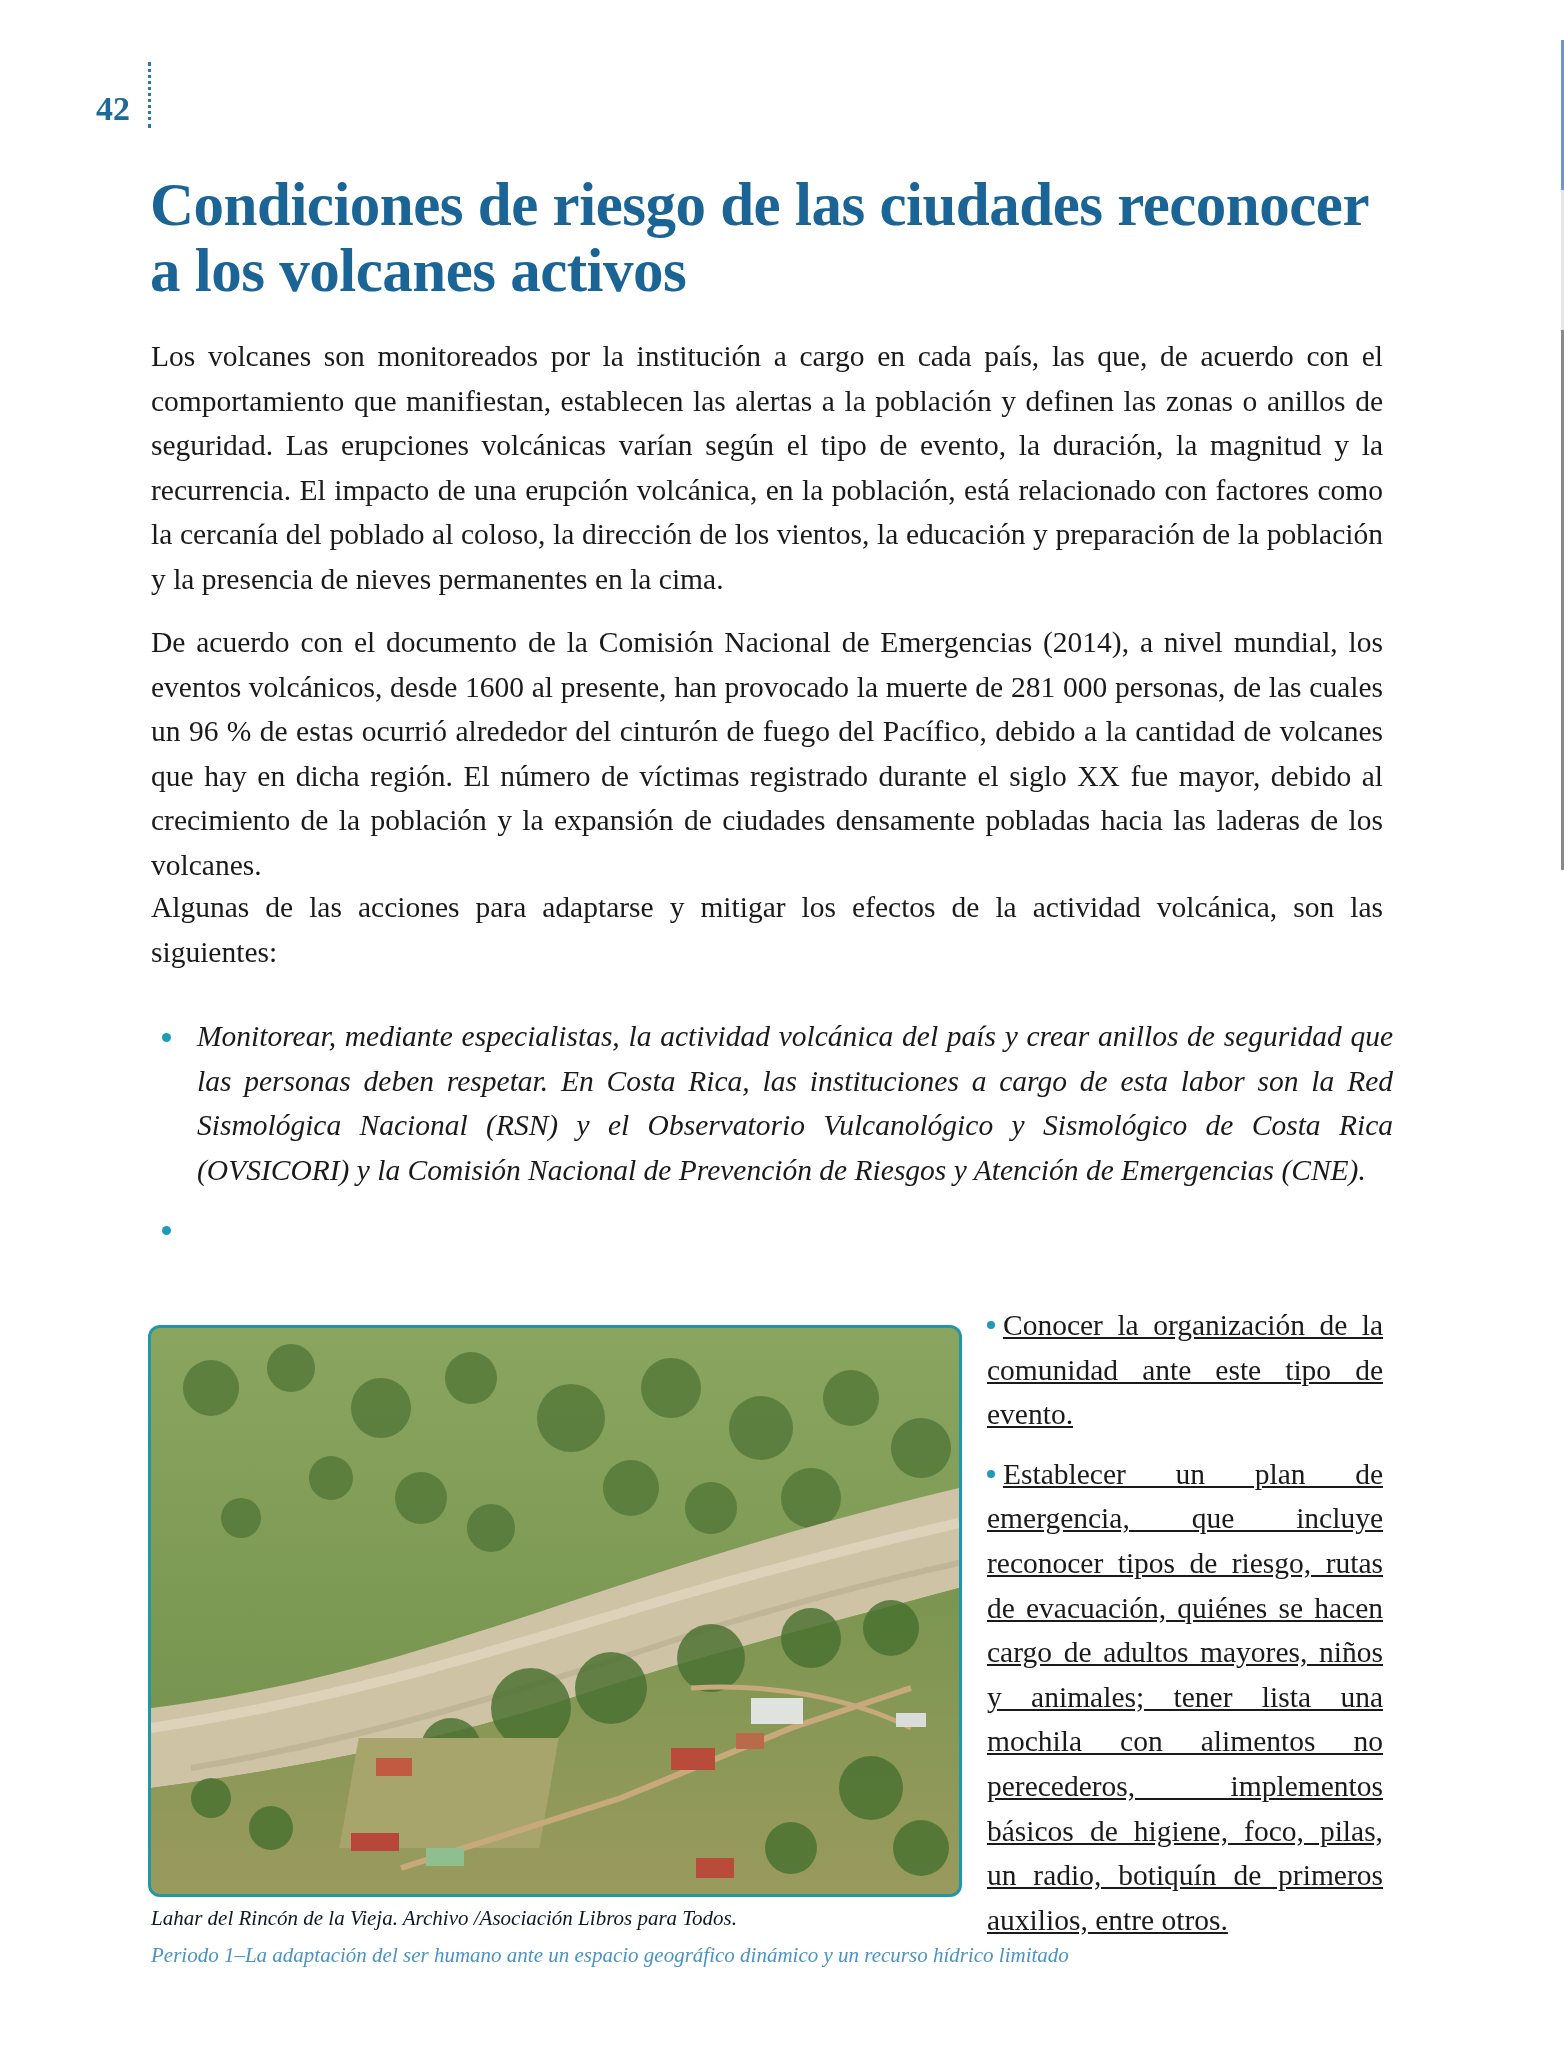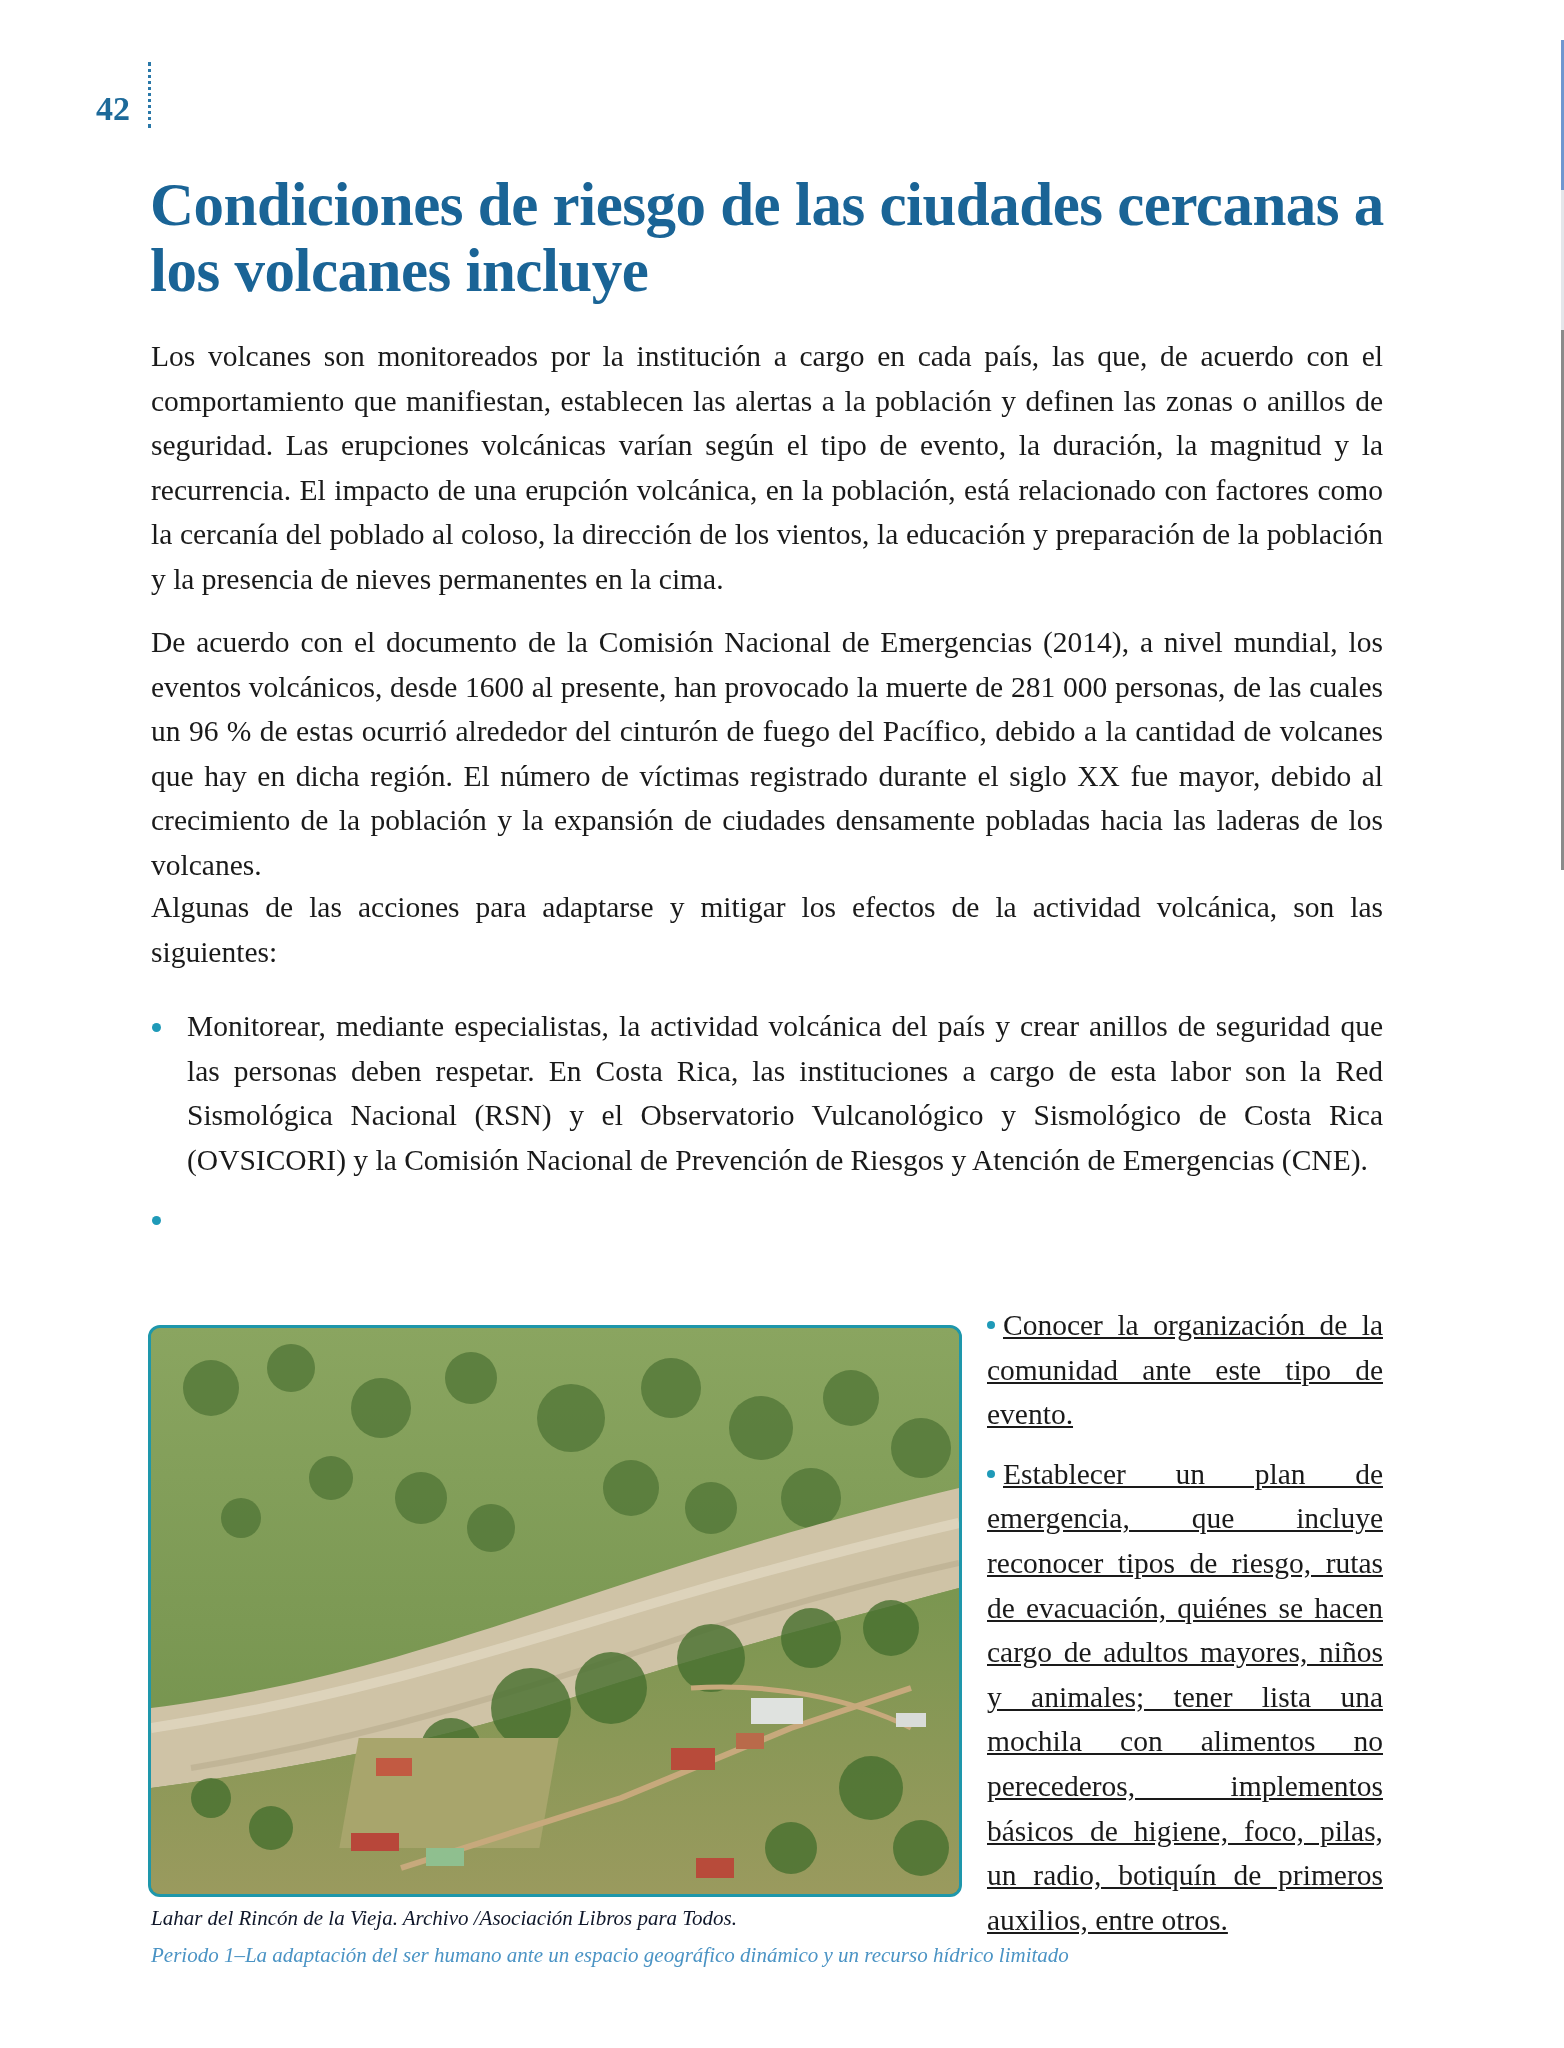--- a/index.html
+++ b/index.html
@@ -19,22 +19,22 @@
   .title { position: absolute; left: 150px; top: 172px; width: 1260px; margin: 0;
            font-size: 61px; font-weight: bold; line-height: 66px; color: #1a6496;
            letter-spacing: -0.5px; }
 
   .body-block { position: absolute; left: 151px; width: 1232px; font-size: 29.5px;
                 line-height: 44.6px; text-align: justify; margin: 0; }
   .p1 { top: 334px; }
   .p2 { top: 620px; }
   .p3 { top: 885px; }
 
-  .bullets { position: absolute; left: 151px; top: 1004px; width: 1232px; margin: 0; padding: 0;
-             list-style: none; font-size: 29.5px; line-height: 44.6px; }
+  .bullets { position: absolute; left: 151px; top: 1004px; width: 1232px; margin: 10px; padding: 0;
+             list-style: none; font-size: 29.5px; line-height: 44.6px; font-style: italic; }
   .bullets li { position: relative; padding-left: 36px; text-align: justify; margin-bottom: 15px; }
   .bullet-dot { position: absolute; left: 1px; top: 19px; width: 9px; height: 9px;
                 border-radius: 50%; background: #1f9ab8; }
 
   .side-col { position: absolute; left: 987px; top: 1303px; width: 396px; font-size: 29.5px;
               line-height: 44.6px; }
   .side-col p { margin: 0 0 15px 0; text-align: justify; text-decoration: underline; }
   .side-dot { display: inline-block; width: 8px; height: 8px; border-radius: 50%;
               background: #1f9ab8; vertical-align: middle; margin-right: 8px; position: relative; top: -3px; }
 
@@ -50,21 +50,21 @@
 </head>
 <body>
 
 <div class="page-number">42</div>
 <div class="page-rule"></div>
 
 <div class="edge-strip edge-a"></div>
 <div class="edge-strip edge-b"></div>
 <div class="edge-strip edge-c"></div>
 
-<h1 class="title">Condiciones de riesgo de las ciudades cercanas a los volcanes incluye</h1>
+<h1 class="title">Condiciones de riesgo de las ciudades reconocer a los volcanes activos</h1>
 
 <p class="body-block p1">Los volcanes son monitoreados por la institución a cargo en cada país, las que, de acuerdo con el comportamiento que manifiestan, establecen las alertas a la población y definen las zonas o anillos de seguridad. Las erupciones volcánicas varían según el tipo de evento, la duración, la magnitud y la recurrencia. El impacto de una erupción volcánica, en la población, está relacionado con factores como la cercanía del poblado al coloso, la dirección de los vientos, la educación y preparación de la población y la presencia de nieves permanentes en la cima.</p>
 <p class="body-block p2">De acuerdo con el documento de la Comisión Nacional de Emergencias (2014), a nivel mundial, los eventos volcánicos, desde 1600 al presente, han provocado la muerte de 281 000 personas, de las cuales un 96 % de estas ocurrió alrededor del cinturón de fuego del Pacífico, debido a la cantidad de volcanes que hay en dicha región. El número de víctimas registrado durante el siglo XX fue mayor, debido al crecimiento de la población y la expansión de ciudades densamente pobladas hacia las laderas de los volcanes.</p>
 <p class="body-block p3">Algunas de las acciones para adaptarse y mitigar los efectos de la actividad volcánica, son las siguientes:</p>
 
 <ul class="bullets">
   <li>
     <span class="bullet-dot"></span>
     <span>Monitorear, mediante especialistas, la actividad volcánica del país y crear anillos de seguridad que las personas deben respetar. En Costa Rica, las instituciones a cargo de esta labor son la Red Sismológica Nacional (RSN) y el Observatorio Vulcanológico y Sismológico de Costa Rica (OVSICORI) y la Comisión Nacional de Prevención de Riesgos y Atención de Emergencias (CNE).</span>
   </li>

